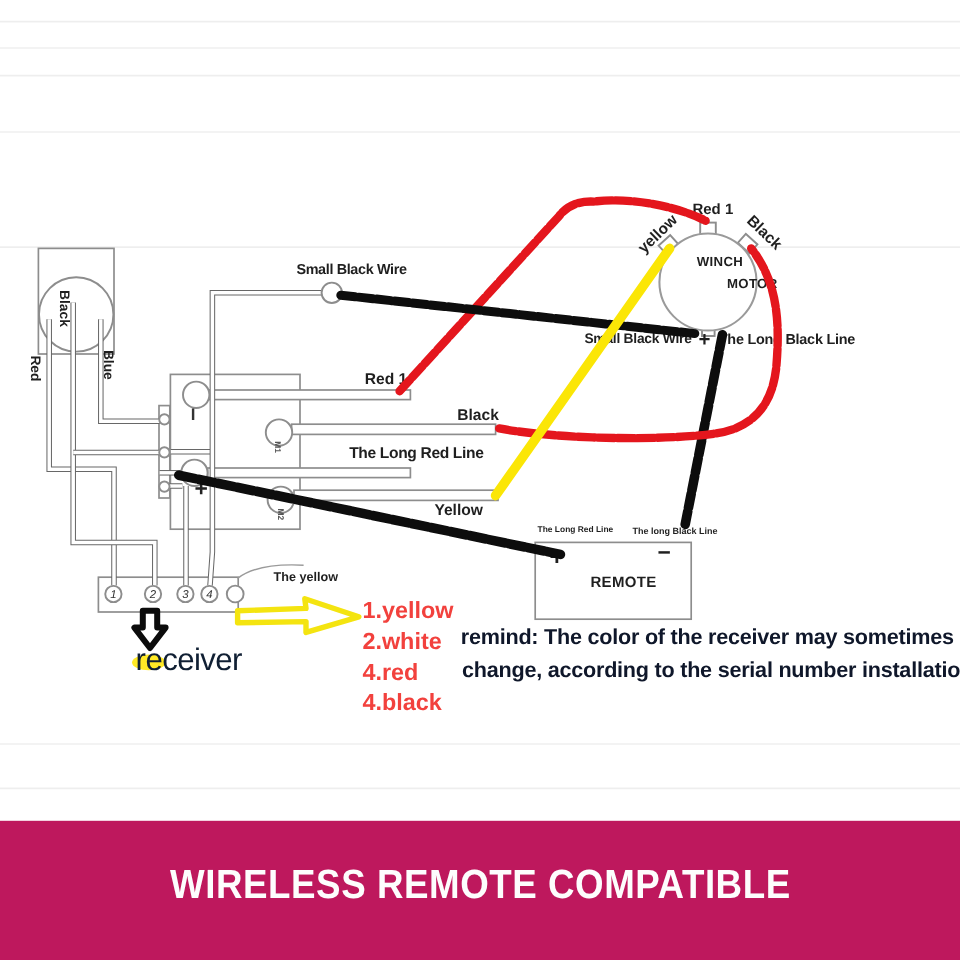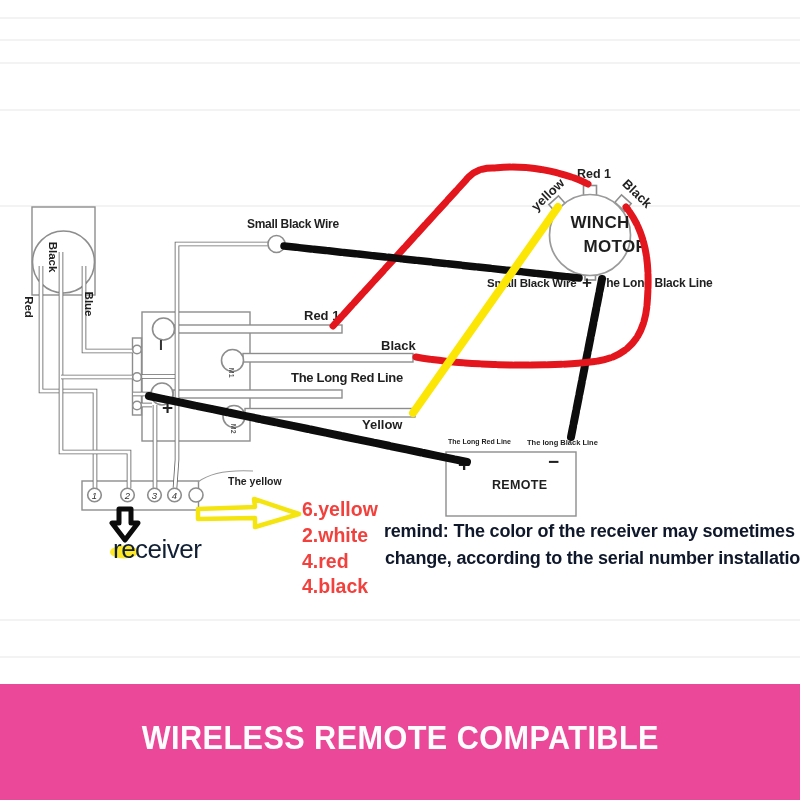--- a/index.html
+++ b/index.html
@@ -8,21 +8,21 @@
   svg{position:absolute;left:0;top:0;pointer-events:none;}
   .lbl{position:absolute;color:#1f1f1f;font-weight:700;white-space:nowrap;line-height:1.05;}
   .rot{transform-origin:center center;}
   
   .wt{stroke:#676767;stroke-width:4.6;fill:none;stroke-linejoin:miter;}
   .wi{stroke:#ffffff;stroke-width:2.9;fill:none;stroke-linejoin:miter;}
   .box{fill:#ffffff;stroke:#8d8d8d;stroke-width:1.4;}
   .post{fill:#ffffff;stroke:#8d8d8d;stroke-width:1.6;}
   .thin{stroke:#9a9a9a;stroke-width:1.2;fill:none;}
   .scan{stroke:#e9e9e9;stroke-width:1.4;opacity:.75;}
-  .banner{position:absolute;left:0;top:684px;width:800px;height:116px;background:#ec4899;
+  .banner{position:absolute;left:0;top:684px;width:800px;height:116px;background:#be185d;
           display:flex;align-items:center;justify-content:center;}
   .banner span{color:#fdfdfd;font-size:34px;font-weight:700;letter-spacing:.5px;
                transform:scaleX(.9);margin-top:-10px;}
   .legend-item{position:absolute;left:302px;color:#f2413d;font-size:19.5px;font-weight:600;white-space:nowrap;}
   .remind{position:absolute;color:#0f172a;font-size:18px;font-weight:600;white-space:nowrap;letter-spacing:-.2px;}
 </style>
 </head>
 <body>
 
 <div class="stage">
@@ -134,41 +134,41 @@
   <div class="lbl" style="left:159px;top:338px;font-size:14px;color:#333;">I</div>
   <div class="lbl" style="left:162px;top:398px;font-size:19px;color:#222;">+</div>
   <div class="lbl rot" style="left:226px;top:369px;font-size:7px;color:#555;transform:rotate(90deg);">M1</div>
   <div class="lbl rot" style="left:228px;top:425px;font-size:7px;color:#555;transform:rotate(90deg);">M2</div>
 
   <div class="lbl" style="left:304px;top:309px;font-size:13px;">Red 1</div>
   <div class="lbl" style="left:381px;top:339px;font-size:13px;">Black</div>
   <div class="lbl" style="left:291px;top:371px;font-size:13px;letter-spacing:-.3px;">The Long Red Line</div>
   <div class="lbl" style="left:362px;top:418px;font-size:13px;">Yellow</div>
 
-  <div class="lbl" style="left:552px;top:214px;width:96px;text-align:center;font-size:17px;letter-spacing:.3px;">
+  <div class="lbl" style="left:552px;top:214px;width:96px;text-align:center;font-size:11px;letter-spacing:.3px;">
     <div>WINCH</div>
     <div style="margin-top:6px;text-align:right;">MOTOR</div>
   </div>
   <div class="lbl" style="left:577px;top:168px;font-size:12.5px;">Red 1</div>
   <div class="lbl rot" style="left:520px;top:188px;width:56px;text-align:center;font-size:13px;transform:rotate(-44deg);">yellow</div>
   <div class="lbl rot" style="left:614px;top:187px;width:46px;text-align:center;font-size:13px;transform:rotate(44deg);">Black</div>
   <div class="lbl" style="left:487px;top:277px;font-size:11.5px;letter-spacing:-.2px;">Small Black Wire</div>
   <div class="lbl" style="left:582px;top:274px;font-size:17px;">+</div>
   <div class="lbl" style="left:599px;top:277px;font-size:12px;letter-spacing:-.2px;">The Long Black Line</div>
 
   <div class="lbl" style="left:448px;top:438px;font-size:7px;">The Long Red Line</div>
   <div class="lbl" style="left:527px;top:439px;font-size:7.5px;">The long Black Line</div>
   <div class="lbl" style="left:458px;top:454px;font-size:21px;">+</div>
   <div class="lbl" style="left:548px;top:452px;font-size:19px;">−</div>
   <div class="lbl" style="left:492px;top:479px;font-size:12.5px;letter-spacing:.3px;">REMOTE</div>
 
   <div class="lbl" style="left:228px;top:476px;font-size:10.5px;">The yellow</div>
   <div class="lbl" style="left:85px;top:536px;font-size:26px;font-weight:500;color:#101f33;letter-spacing:-.5px;margin-left:28px;">receiver</div>
 
-  <div class="legend-item" style="top:498px;">6.yellow</div>
+  <div class="legend-item" style="top:498px;">1.yellow</div>
   <div class="legend-item" style="top:524px;">2.white</div>
   <div class="legend-item" style="top:550px;">4.red</div>
   <div class="legend-item" style="top:575px;">4.black</div>
 
   <div class="remind" style="left:384px;top:521px;">remind: The color of the receiver may sometimes</div>
   <div class="remind" style="left:385px;top:548px;">change, according to the serial number installation</div>
 
   <svg width="800" height="800" viewBox="0 0 800 800">
 
     <path d="M333 326 L466 180 Q476 167 495 168 C525 164 565 172 588 184" fill="none" stroke="#e4161d" stroke-width="7" stroke-dasharray="13 2.5" stroke-linecap="round"></path>

